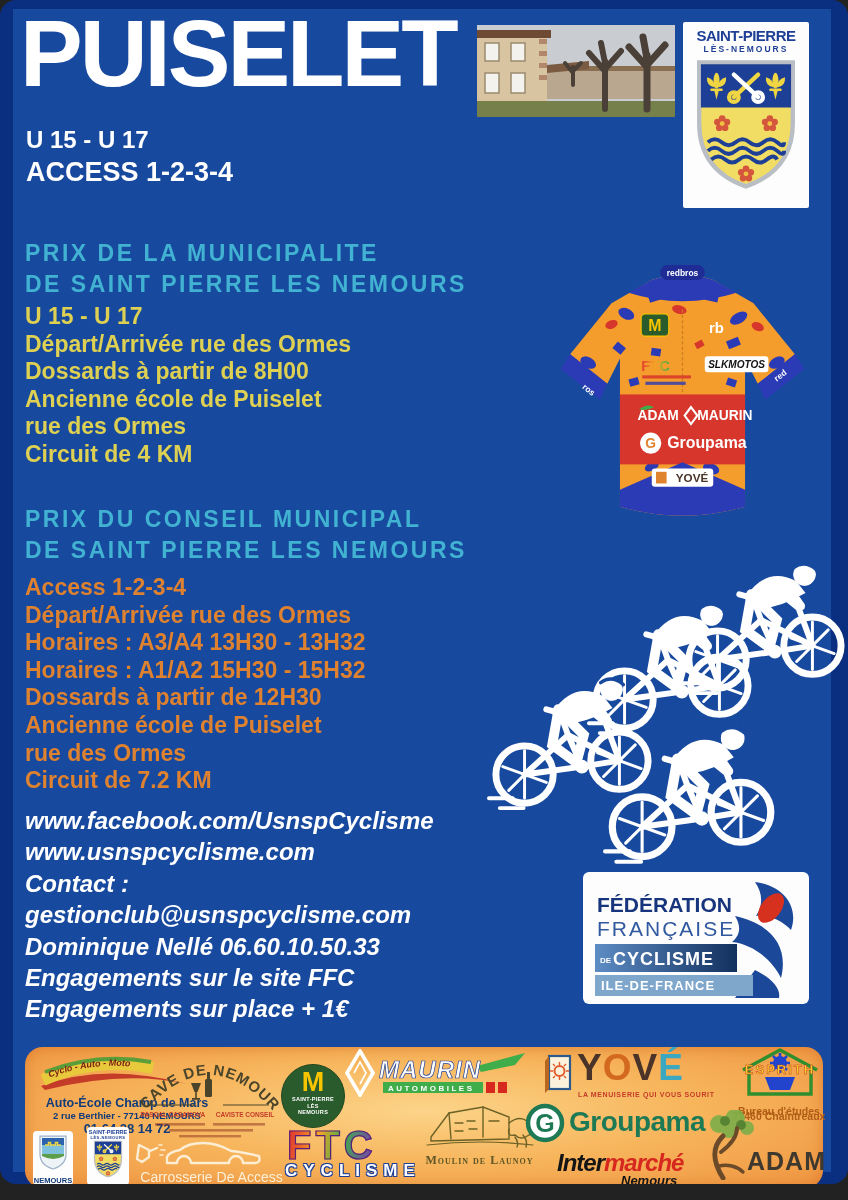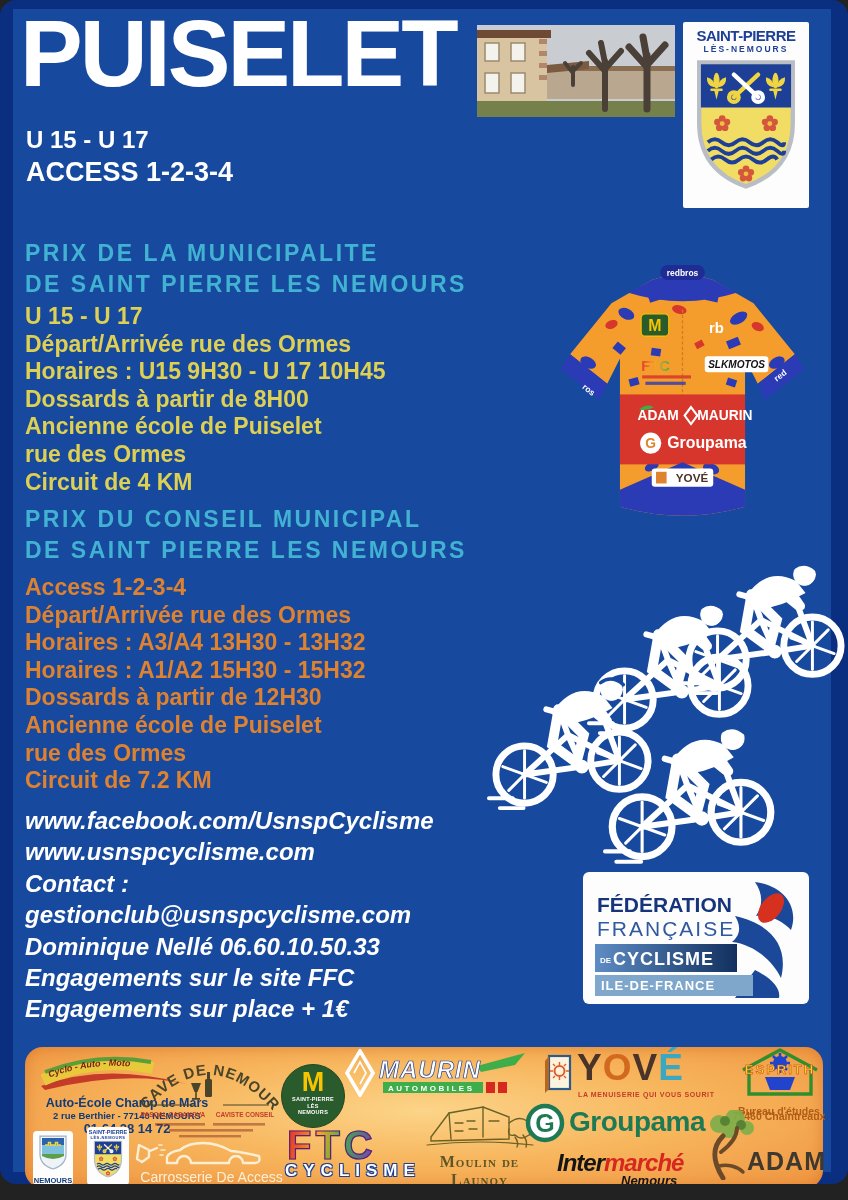--- a/index.html
+++ b/index.html
@@ -60,21 +60,21 @@
   .maurin{left:352px;top:4px;}
 
   .ftc-name{left:262px;top:78px;font-size:40px;font-weight:bold;letter-spacing:4px;line-height:1;
             background:linear-gradient(100deg,#e23b2e 5%,#f5a623 35%,#3fae4a 60%,#7a3fb0 95%);
             -webkit-background-clip:text;background-clip:text;color:transparent;
             -webkit-text-stroke:1.2px #5a1f7a;}
   .ftc-sub{left:260px;top:114px;font-size:17px;font-weight:bold;letter-spacing:6px;color:#fff;
            text-shadow:-1px -1px 0 #1d3f95,1px -1px 0 #1d3f95,-1px 1px 0 #1d3f95,1px 1px 0 #1d3f95;}
 
   .moulin-svg{left:400px;top:46px;}
-  .moulin-name{left:392px;top:106px;width:125px;text-align:center;font-size:16px;font-weight:bold;
+  .moulin-name{left:392px;top:106px;width:125px;text-align:center;font-size:12px;font-weight:bold;
                font-variant:small-caps;font-family:"Liberation Serif",serif;color:#5f5526;letter-spacing:1px;}
 
   .yove-icon{left:520px;top:6px;}
   .yove-name{left:552px;top:0px;font-size:37px;font-weight:bold;letter-spacing:1px;line-height:42px;}
   .yove-y,.yove-v{color:#4a3328;} .yove-o{color:#d2691e;} .yove-e{color:#3aa8c0;}
   .yove-tag{left:553px;top:44px;font-size:7px;font-weight:bold;color:#c43b28;letter-spacing:.6px;}
 
   .grp-icon{left:500px;top:56px;}
   .grp-name{left:544px;top:59px;font-size:28px;font-weight:bold;color:#1e7a55;letter-spacing:-.5px;}
 
@@ -209,21 +209,20 @@
     <svg width="104" height="140" viewBox="0 0 120 150">
       <use href="#sym-shield"></use>
     </svg>
   </div>
 
   <div class="abs rhead r1h1">PRIX DE LA MUNICIPALITE</div>
   <div class="abs rhead r1h2">DE SAINT PIERRE LES NEMOURS</div>
   <div class="abs rlines r1lines">
     <div>U 15 - U 17</div>
     <div>Départ/Arrivée rue des Ormes</div>
-    <div>Horaires : U15 9H30 - U 17 10H45</div>
     <div>Dossards à partir de 8H00</div>
     <div>Ancienne école de Puiselet</div>
     <div>rue des Ormes</div>
     <div>Circuit de 4 KM</div>
   </div>
 
   <div class="abs rhead r2h1">PRIX DU CONSEIL MUNICIPAL</div>
   <div class="abs rhead r2h2">DE SAINT PIERRE LES NEMOURS</div>
   <div class="abs rlines r2lines">
     <div>Access 1-2-3-4</div>

